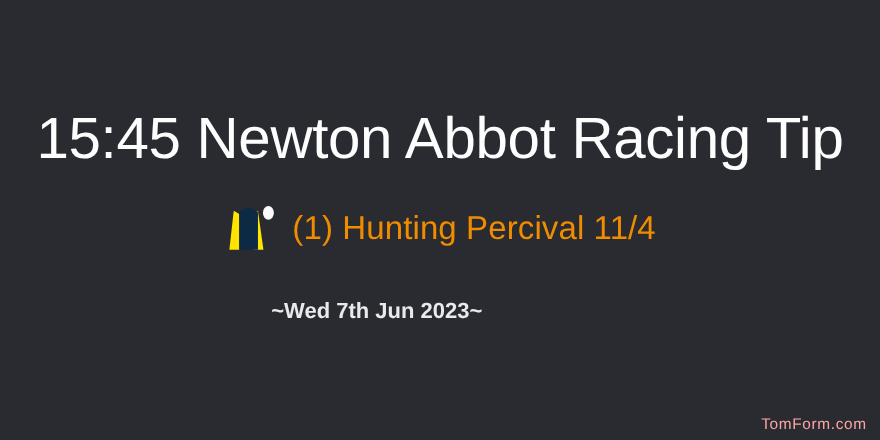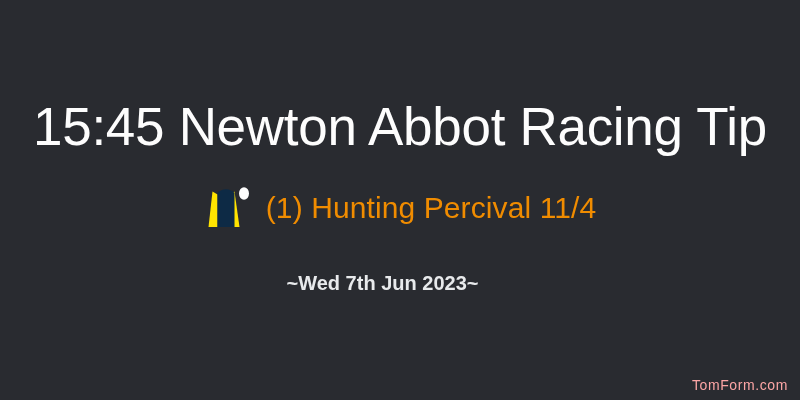--- a/index.html
+++ b/index.html
@@ -72,21 +72,20 @@
     left: 0;
     top: 270px;
     width: 685px;
     text-align: center;
     color: #e8eaec;
     font-family: "Liberation Sans", "DejaVu Sans", sans-serif;
     font-size: 20px;
     font-weight: 700;
     line-height: 26px;
     white-space: nowrap;
-    margin-left: 40px;
   }
 
   
   #watermark {
     position: absolute;
     right: 12px;
     bottom: 6px;
     color: #fca5a5;
     font-family: "Liberation Sans", "DejaVu Sans", sans-serif;
     font-size: 14px;

